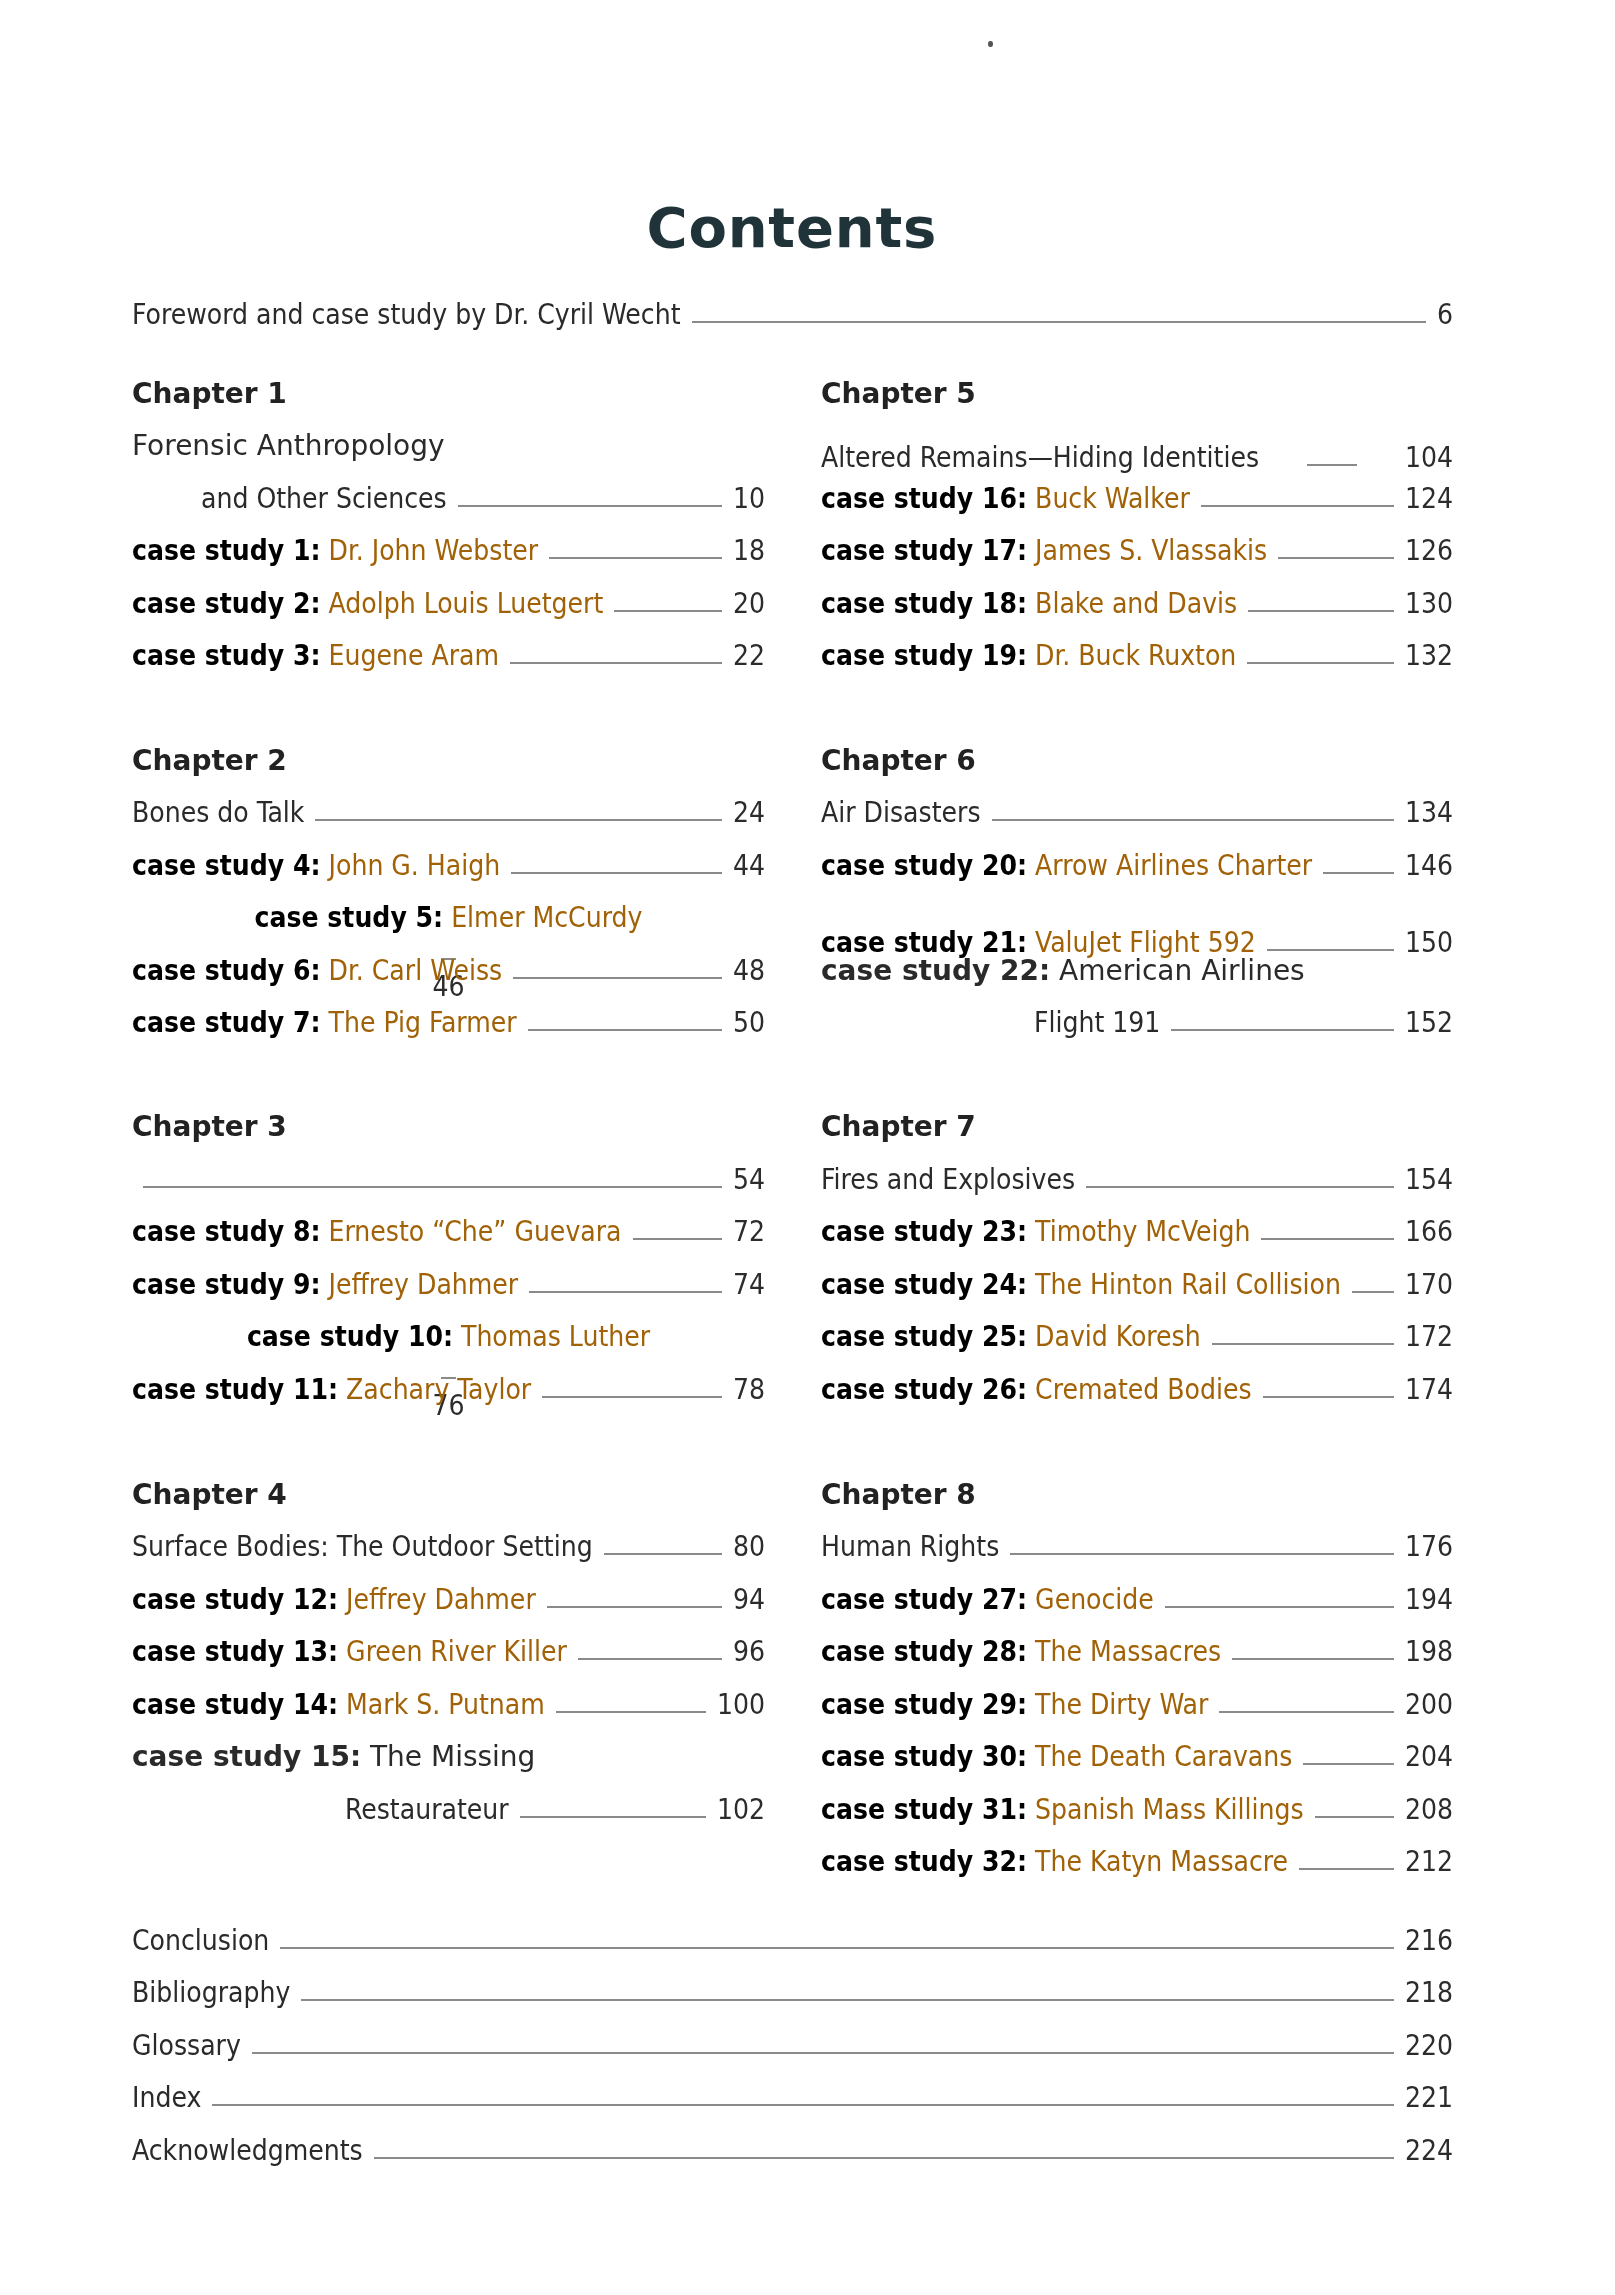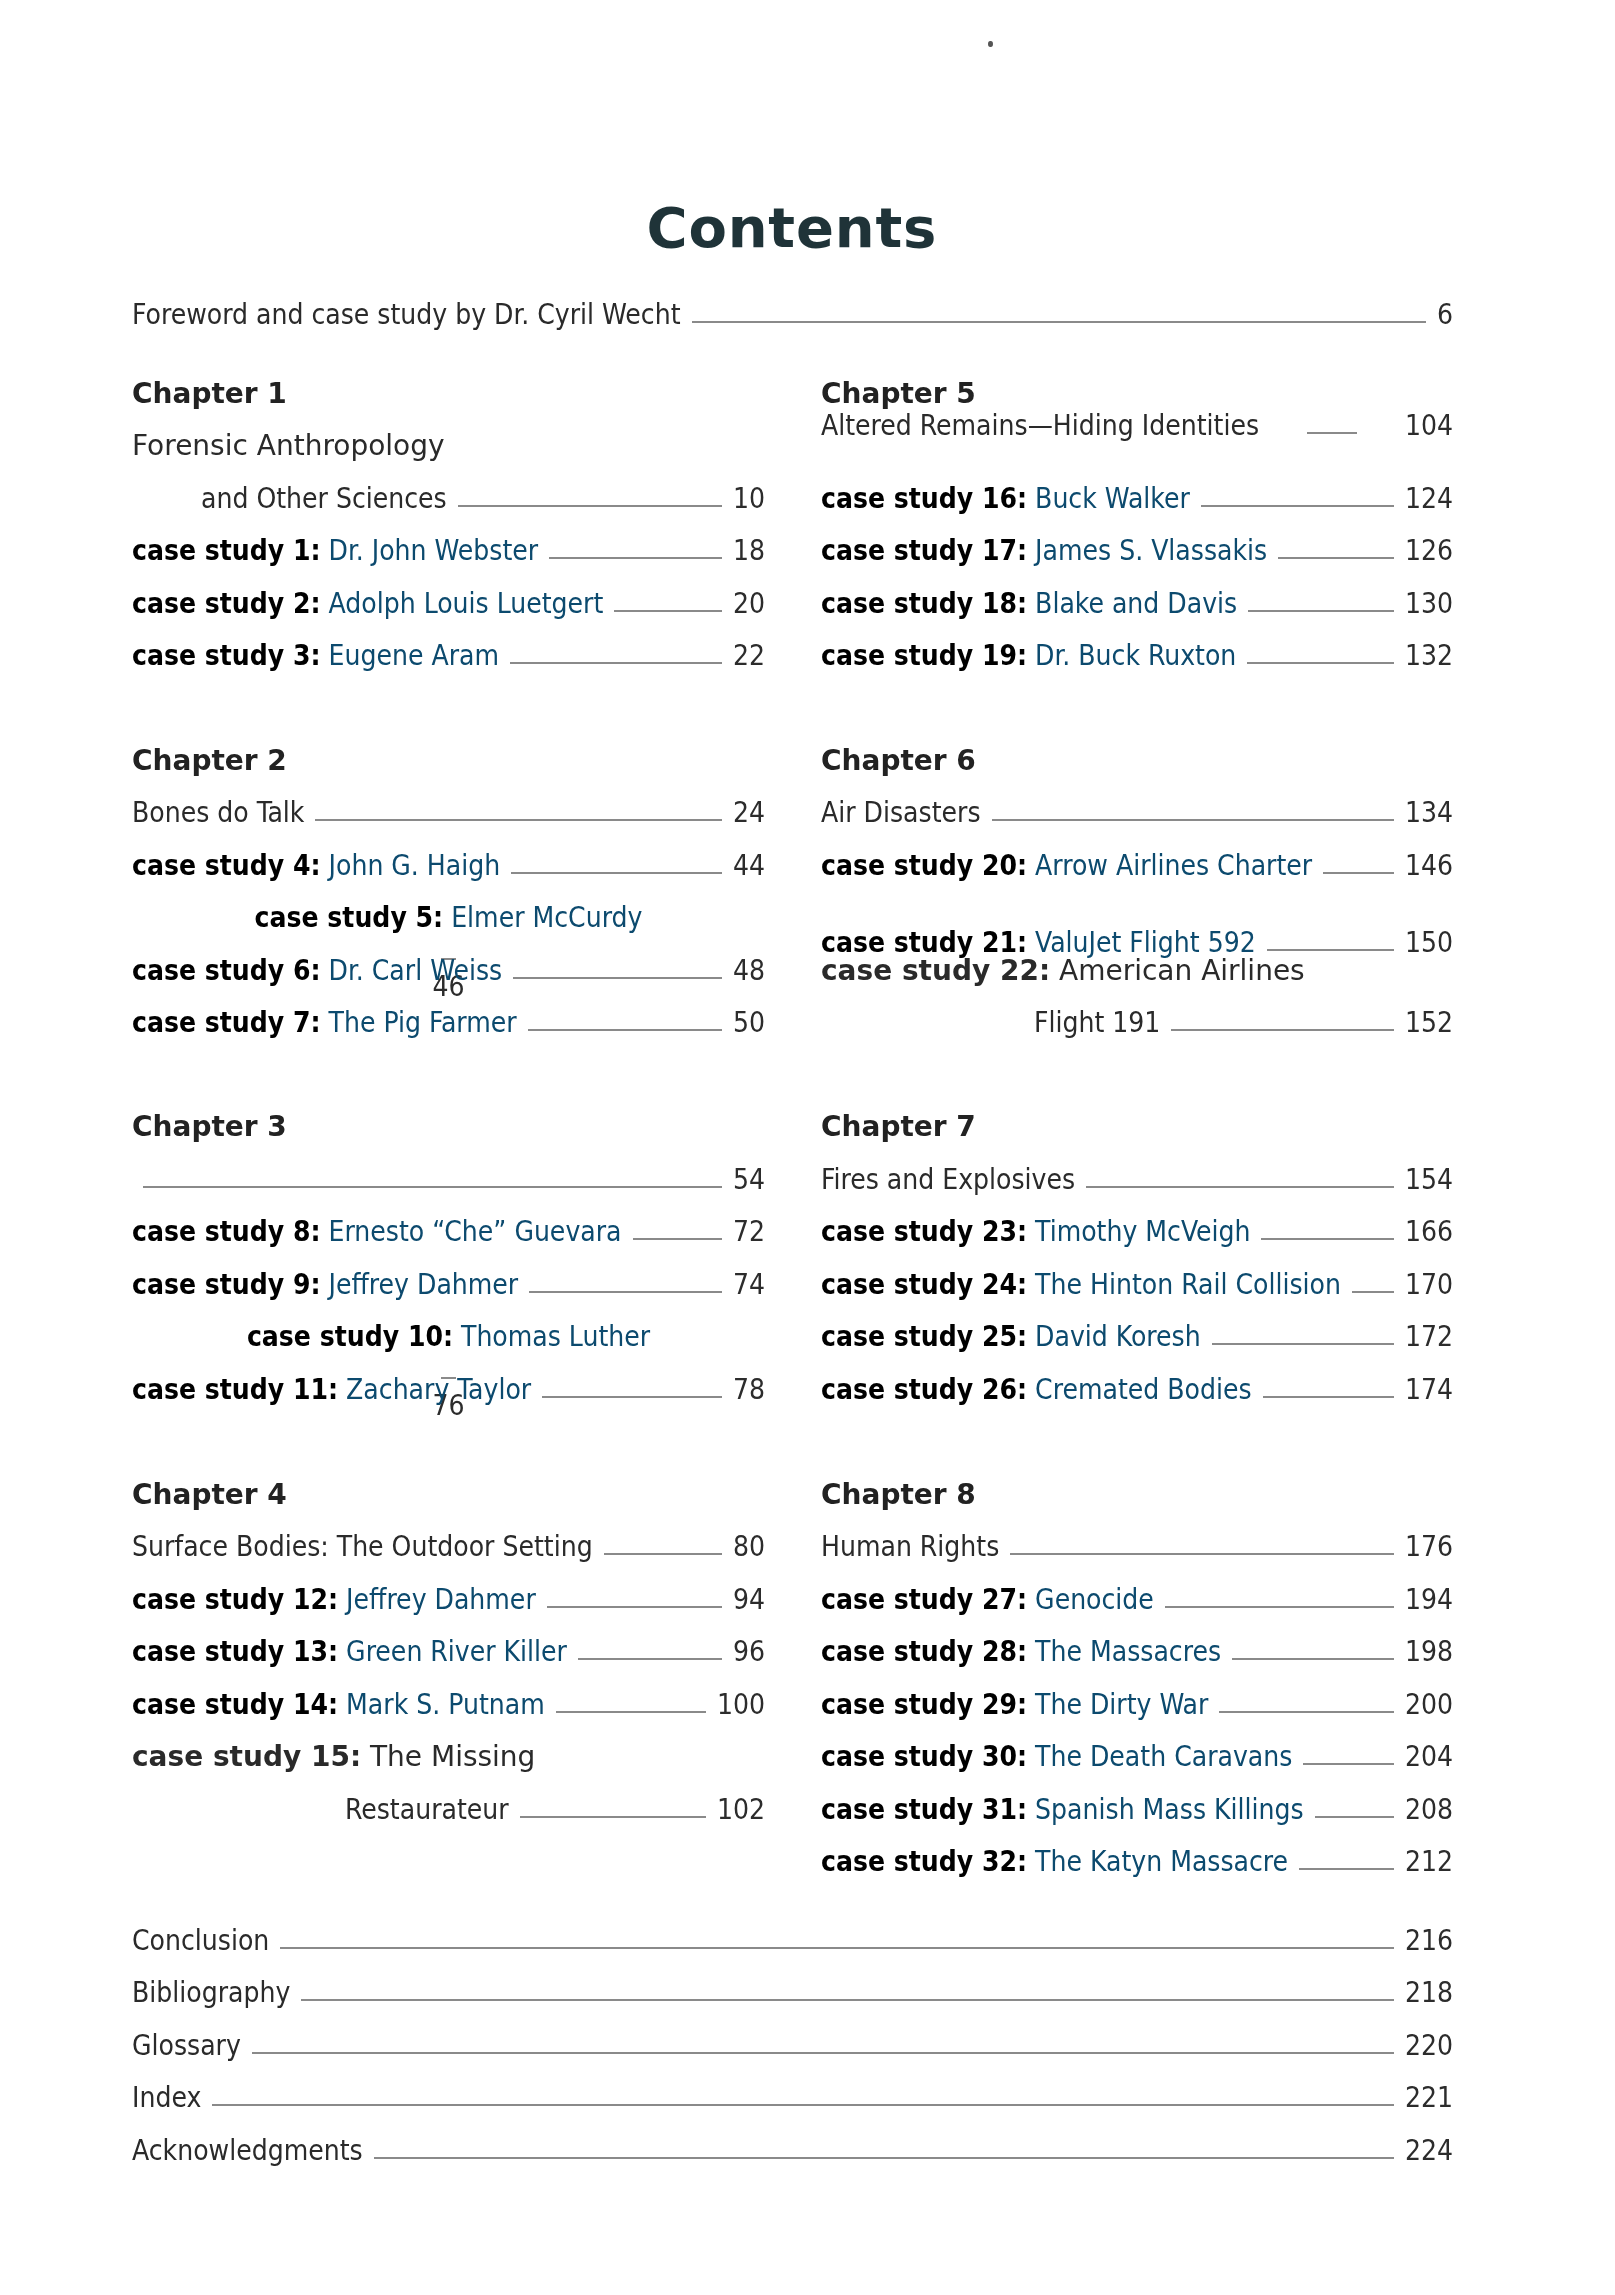--- a/index.html
+++ b/index.html
@@ -39,21 +39,21 @@
       white-space: nowrap;
       font-family: "DejaVu Sans", sans-serif;
       font-stretch: condensed;
       transform-origin: left center;
     }
     .row .label { flex: 0 0 auto; }
     .row .label .cs {
       font-weight: bold;
       color: #000000;
     }
-    .row .label .title-text { color: #0c4a6e; }
+    .row .label .title-text { color: #a16207; }
     .row .leader {
       flex: 1 1 auto;
       height: 0;
       border-bottom: 2.4px solid #8a8a8a;
       margin: 14px 11px 0 11px;
       min-width: 15.7px;
     }
     .row .page {
       flex: 0 0 auto;
       text-align: right;
@@ -195,21 +195,21 @@
 <div class="row-text-only col-left" style="top:1730px;">
   <span class="cs" style="font-weight:bold;">case study 15:</span> <span>The Missing</span>
 </div>
 <div class="row col-left indent-2" style="top:1783px;">
   <span class="label">Restaurateur</span>
   <span class="leader"></span>
   <span class="page">102</span>
 </div>
 
 <div class="chapter-head col-right" style="top:367px;">Chapter 5</div>
-<div class="row col-right" style="top:399px;gap:37px;">
+<div class="row col-right" style="top:431px;gap:37px;">
   <span class="label">Altered Remains—Hiding Identities</span>
   <span class="leader"></span>
   <span class="page">104</span>
 </div>
 <div class="row col-right" style="top:472px;">
   <span class="label"><span class="cs">case study 16:</span> <span class="title-text">Buck Walker</span></span>
   <span class="leader"></span>
   <span class="page">124</span>
 </div>
 <div class="row col-right" style="top:524px;">

